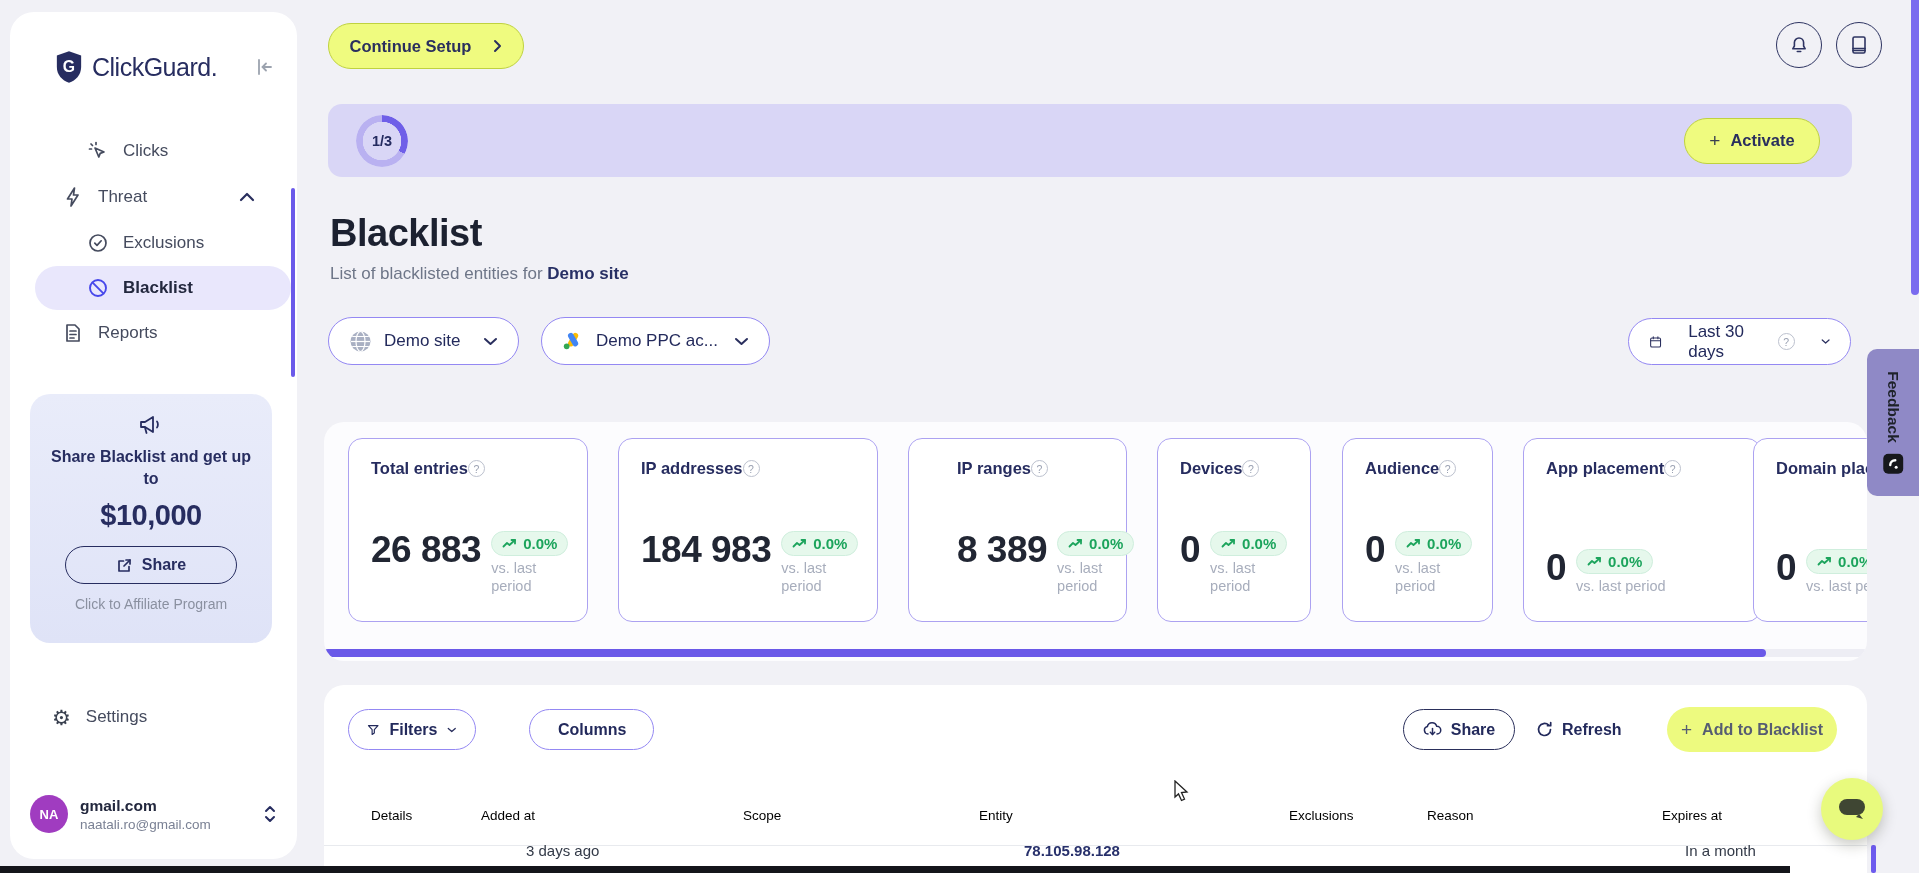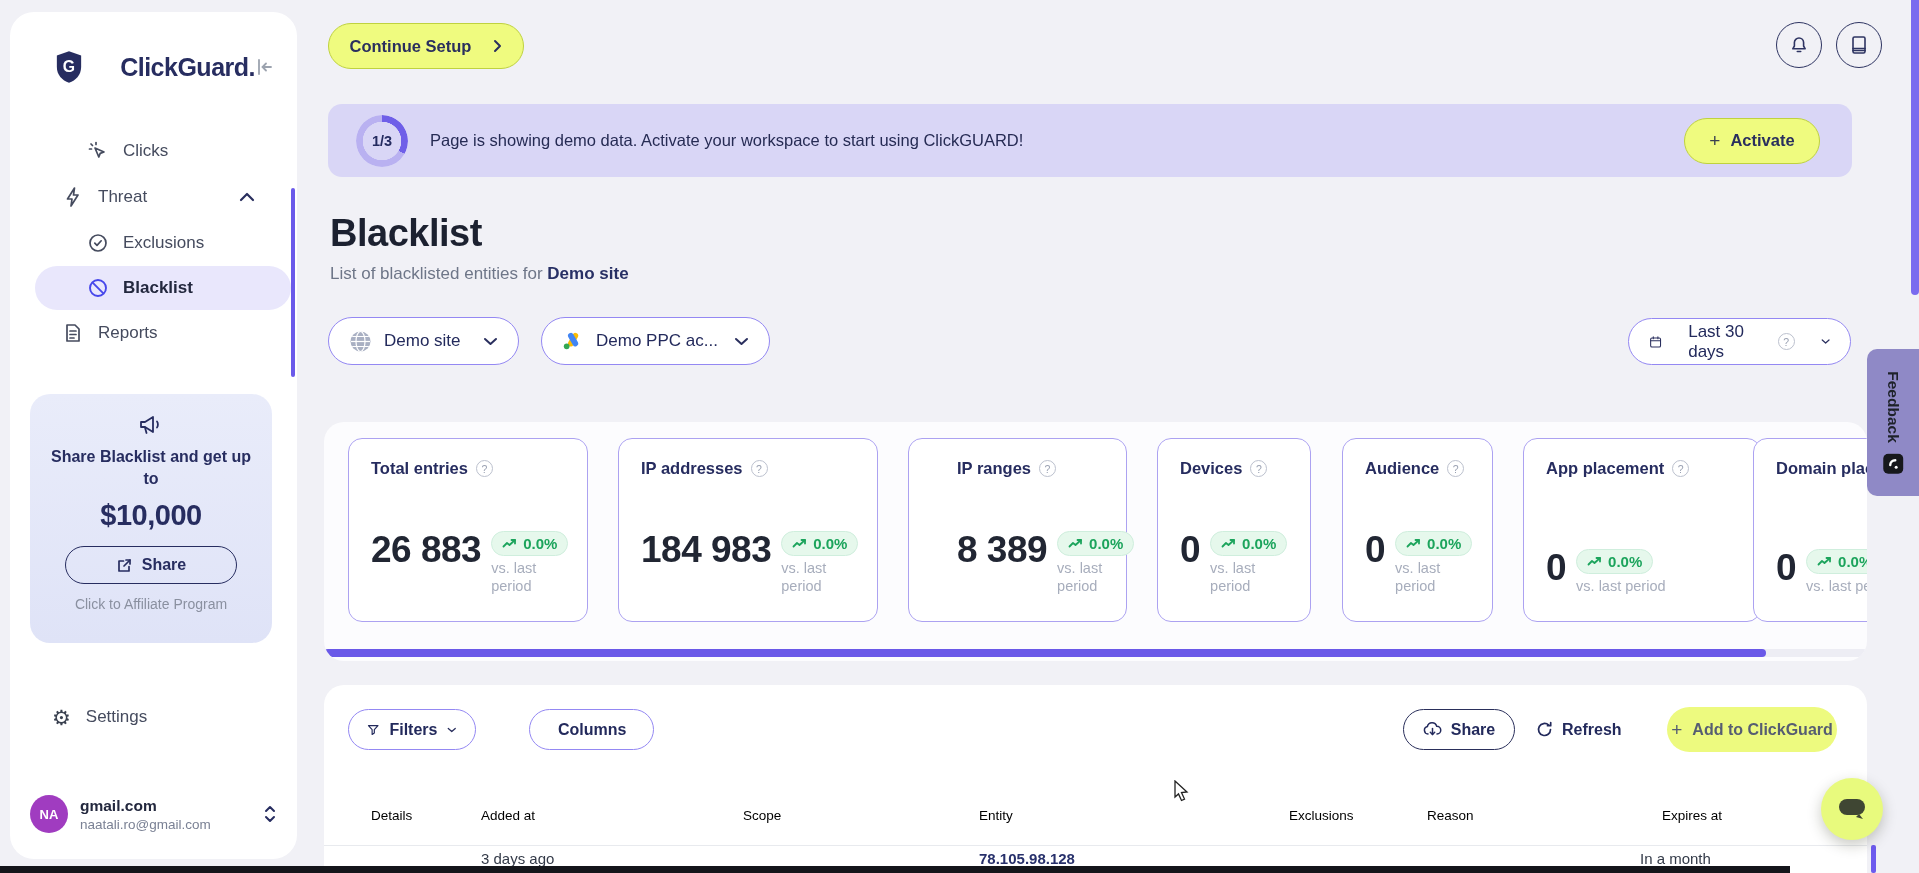--- a/index.html
+++ b/index.html
@@ -12,21 +12,21 @@
   }
   svg { display:block; }
 
   
   .sidebar {
     position:absolute; left:10px; top:12px; width:287px; height:847px;
     background:#FFFFFF; border-radius:24px; z-index:10;
   }
   .logo-row { display:flex; align-items:center; padding:38px 22px 0 44px; }
   .logo-mark { width:30px; height:34px; }
-  .logo-text { font-size:25px; font-weight:700; color:#272D60; margin-left:8px; letter-spacing:-0.5px; flex:1;text-align:right; }
+  .logo-text { font-size:25px; font-weight:400; color:#272D60; margin-left:8px; letter-spacing:-0.5px; flex:1; }
   .collapse-btn { cursor:pointer; }
 
   .nav { margin-top:44px; position:relative; }
   .nav-item {
     display:flex; align-items:center; gap:14px; height:46px;
     padding-left:52px; font-size:17px; font-weight:500; color:#454B5E; cursor:pointer;
   }
   .nav-item.sub { padding-left:77px; }
   .nav-item .chev { margin-left:auto; margin-right:42px; }
   .nav-item.active {
@@ -138,21 +138,21 @@
   
   .cards-panel {
     position:absolute; left:324px; top:422px; width:1543px; height:239px;
     background:#FCFCFE; border-radius:20px; overflow:hidden; z-index:3;
   }
   .stat-card {
     position:absolute; top:16px; height:184px; background:#fff;
     border:1.4px solid #ACA2F1; border-radius:14px; padding:20px 22px;
     display:flex; flex-direction:column;
   }
-  .card-title-row { display:flex; align-items:center; gap:8px; }
+  .card-title-row { display:flex; align-items:center; }
   .card-title { font-size:16.5px; font-weight:600; color:#262C5F; white-space:nowrap; }
   .help-dot {
     width:17px; height:17px; border-radius:50%; border:1.3px solid #BCC1CE; color:#9AA1B2;
     font-size:10.5px; display:flex; align-items:center; justify-content:center; flex:0 0 auto;
   }
   .value-row { display:flex; gap:10px; margin-top:auto; margin-bottom:6px; }
   .big-num { font-size:37px; font-weight:700; color:#212633; line-height:1.05; letter-spacing:-0.5px; white-space:nowrap; }
   .trend-col { display:flex; flex-direction:column; gap:3px; min-width:0; }
   .trend-pill {
     align-self:flex-start; display:flex; align-items:center; gap:6px; white-space:nowrap;
@@ -186,21 +186,21 @@
     font-size:16px; font-weight:600; color:#232A5C; background:none; border:none; cursor:pointer;
   }
   .add-btn {
     position:absolute; left:1343px; top:22px; width:170px; height:45px;
     background:#EDFA7F; border:none; border-radius:23px;
     display:flex; align-items:center; justify-content:center; gap:10px;
     font-size:16px; font-weight:600; color:#565D72; cursor:pointer;
   }
   .th { position:absolute; top:123px; font-size:13.5px; color:#000000; cursor:pointer; }
   .table-divider { position:absolute; left:0; top:160px; width:100%; height:1px; background:#E8EAEE; }
-  .cell { position:absolute; top:165px; font-size:15px; color:#333A48; }
+  .cell { position:absolute; top:157px; font-size:15px; color:#333A48;margin-left:45px; }
   .cell.link { color:#27306B; font-weight:600; }
 
   
   .bottom-strip { position:absolute; left:0; top:866px; width:1790px; height:7px; background:#14151A; z-index:50; }
   .inner-vscroll { position:absolute; left:1871px; top:845px; width:5px; height:28px; background:#6D5BEE; border-radius:2px; z-index:55; }
   .window-scrollbar { position:absolute; left:1911px; top:0; width:8px; height:295px; background:#7A6BEF; border-radius:0 0 4px 4px; z-index:80; cursor:grab; }
 
   .chat-bubble {
     position:absolute; left:1821px; top:778px; width:62px; height:62px; border-radius:50%;
     background:#E8FA7D; box-shadow:0 5px 14px rgba(40,45,20,.25);
@@ -329,21 +329,20 @@
       <path d="M3 13.5h12"></path>
       <path d="M3 15.5h12"></path>
   </svg>
 </div>
 
 <div class="banner">
   <div class="ring-wrap">
     <div class="ring"></div>
     <div class="ring-label">1/3</div>
   </div>
-  <div class="banner-msg">Page is showing demo data. Activate your workspace to start using ClickGUARD!</div>
   <button class="activate-btn">
     <span class="plus-glyph">+</span>
     <span>Activate</span>
   </button>
 </div>
 
 <h1 class="page-title">Blacklist</h1>
 <div class="page-subtitle">
   <span>List of blacklisted entities for</span>
   <b>Demo site</b>
@@ -580,21 +579,21 @@
   <button class="refresh-btn">
     <svg width="17" height="17" viewBox="0 0 17 17" fill="none" stroke="#232A5C" stroke-width="1.7" stroke-linecap="round" stroke-linejoin="round">
       <path d="M14.5 8.5a6 6 0 1 1-1.8-4.3"></path>
         <path d="M14.7 1.5v3.2h-3.2"></path>
     </svg>
     <span>Refresh</span>
   </button>
 
   <button class="add-btn">
     <span class="plus-glyph" style="color:#565D72">+</span>
-    <span>Add to ClickGuard</span>
+    <span>Add to Blacklist</span>
   </button>
 
   <div id="headers-host">
       <span class="th" style="left: 47px;">Details</span>
       <span class="th" style="left: 157px;">Added at</span>
       <span class="th" style="left: 419px;">Scope</span>
       <span class="th" style="left: 655px;">Entity</span>
       <span class="th" style="left: 965px;">Exclusions</span>
       <span class="th" style="left: 1103px;">Reason</span>
       <span class="th" style="left: 1338px;">Expires at</span>

